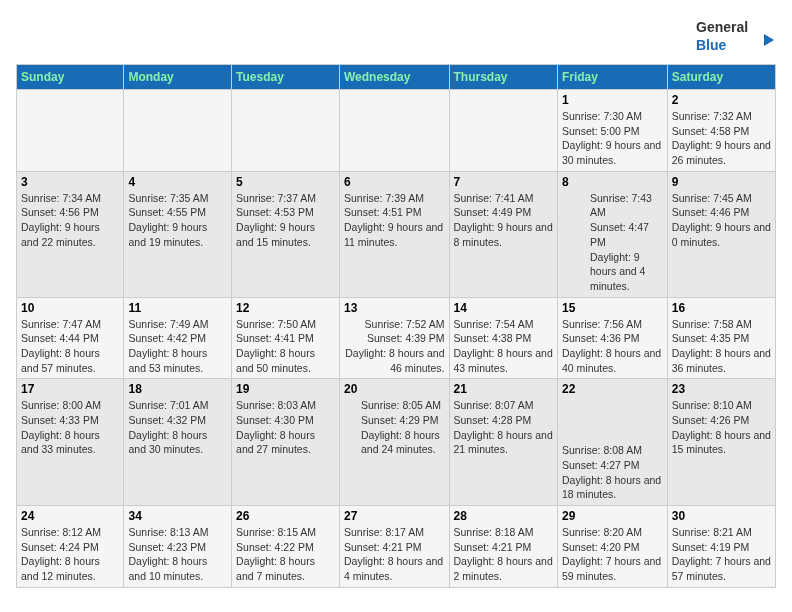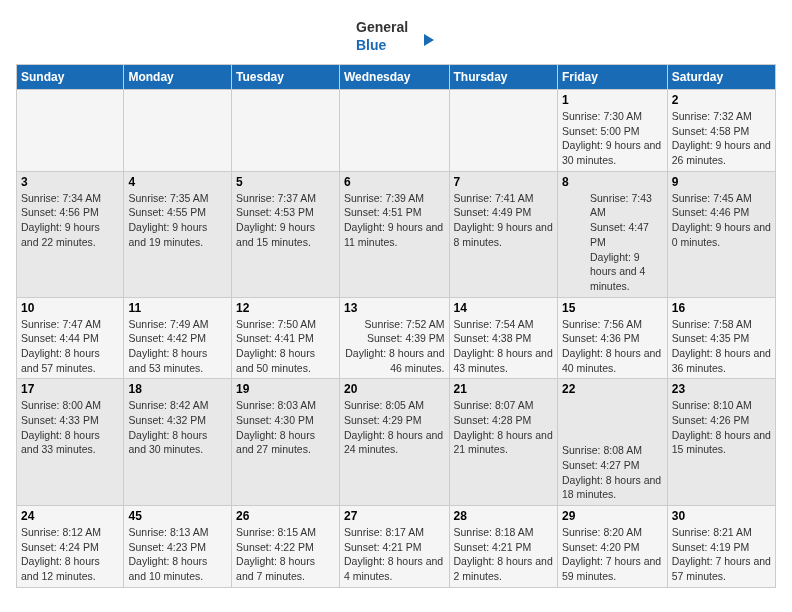--- a/index.html
+++ b/index.html
@@ -6,21 +6,21 @@
     body {
       font-family: Arial, sans-serif;
       background: #fff;
       width: 792px;
       min-height: 612px;
       padding: 16px;
     }
     .header {
       display: flex;
       align-items: flex-start;
-      justify-content: center;
+      justify-content: flex-end;
       margin-bottom: 8px;
     }
     .logo {
       display: flex;
       align-items: center;
       gap: 4px;
     }
     .title-block {
       text-align: right;
     }
@@ -33,21 +33,21 @@
       font-size: 15px;
       color: #555;
     }
     table {
       width: 100%;
       border-collapse: collapse;
       font-size: 10.5px;
     }
     thead tr th {
       background-color: #1a6bb5;
-      color: #ffffff;
+      color: #86efac;
       padding: 5px 4px;
       text-align: left;
       font-size: 12px;
       border: 1px solid #ccc;
     }
     tbody tr td {
       border: 1px solid #ccc;
       vertical-align: top;
       padding: 3px 4px;
       height: 80px;
@@ -212,33 +212,33 @@
       </tr>
       <tr>
         <td>
           <span class="day-num">17</span>
           <div class="day-info" style="white-space: pre-line;">Sunrise: 8:00 AM
 Sunset: 4:33 PM
 Daylight: 8 hours and 33 minutes.</div>
         </td>
         <td>
           <span class="day-num">18</span>
-          <div class="day-info" style="white-space: pre-line;">Sunrise: 8:42 AM
+          <div class="day-info" style="white-space: pre-line;">Sunrise: 7:01 AM
 Sunset: 4:32 PM
 Daylight: 8 hours and 30 minutes.</div>
         </td>
         <td>
           <span class="day-num">19</span>
           <div class="day-info" style="white-space: pre-line;">Sunrise: 8:03 AM
 Sunset: 4:30 PM
 Daylight: 8 hours and 27 minutes.</div>
         </td>
         <td>
           <span class="day-num">20</span>
-          <div class="day-info" style="white-space: pre-line;">Sunrise: 8:05 AM
+          <div class="day-info" style="white-space: pre-line; margin-left: 17px;">Sunrise: 8:05 AM
 Sunset: 4:29 PM
 Daylight: 8 hours and 24 minutes.</div>
         </td>
         <td>
           <span class="day-num">21</span>
           <div class="day-info" style="white-space: pre-line;">Sunrise: 8:07 AM
 Sunset: 4:28 PM
 Daylight: 8 hours and 21 minutes.</div>
         </td>
         <td>
@@ -255,21 +255,21 @@
         </td>
       </tr>
       <tr>
         <td>
           <span class="day-num">24</span>
           <div class="day-info" style="white-space: pre-line;">Sunrise: 8:12 AM
 Sunset: 4:24 PM
 Daylight: 8 hours and 12 minutes.</div>
         </td>
         <td>
-          <span class="day-num">45</span>
+          <span class="day-num">34</span>
           <div class="day-info" style="white-space: pre-line;">Sunrise: 8:13 AM
 Sunset: 4:23 PM
 Daylight: 8 hours and 10 minutes.</div>
         </td>
         <td>
           <span class="day-num">26</span>
           <div class="day-info" style="white-space: pre-line;">Sunrise: 8:15 AM
 Sunset: 4:22 PM
 Daylight: 8 hours and 7 minutes.</div>
         </td>

